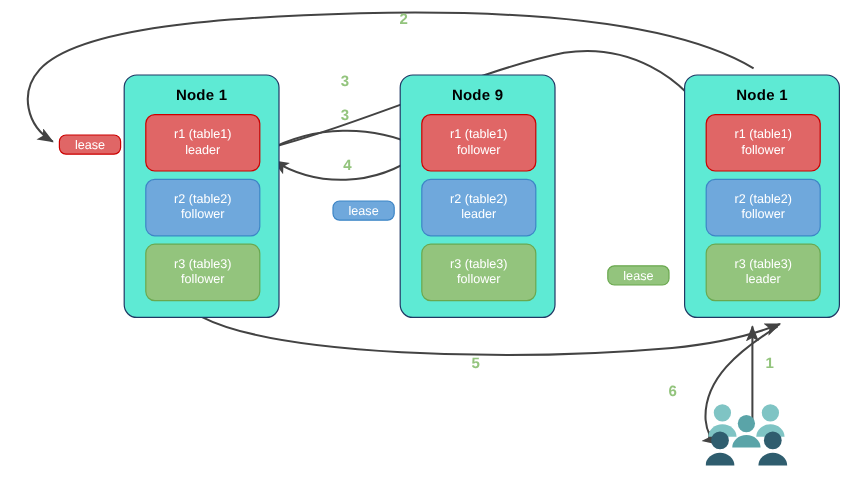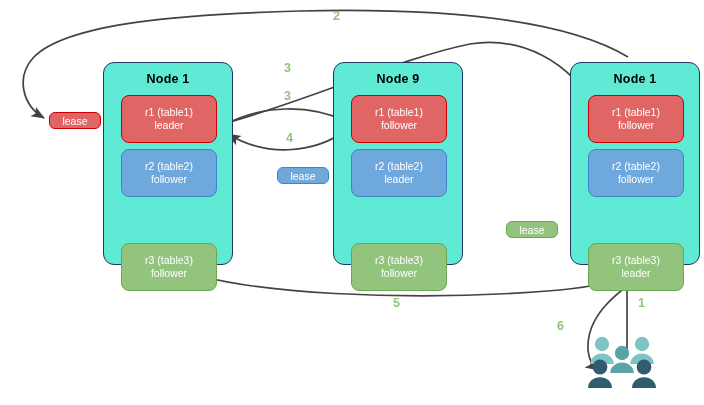--- a/index.html
+++ b/index.html
@@ -22,21 +22,21 @@
   .replica{
     position:absolute;left:17px;width:96px;height:48px;border-radius:8px;
     box-sizing:border-box;display:flex;flex-direction:column;
     justify-content:center;
     font-size:10.5px;line-height:13px;color:#ffffff;text-align:center;
     font-weight:400;
   }
   .rep-red{background:#e06666;border:1.6px solid #cc0000;}
   .rep-blue{background:#6fa8dc;border:1.6px solid #3d85c6;}
   .rep-green{background:#93c47d;border:1.6px solid #6aa84f;}
-  .r-slot-1{top:32px;} .r-slot-2{top:86px;} .r-slot-3{top:140px;margin-top:40px;}
+  .r-slot-1{top:32px;} .r-slot-2{top:86px;} .r-slot-3{top:140px;}
   .lease{
     position:absolute;border-radius:6px;box-sizing:border-box;
     display:flex;align-items:center;justify-content:center;
     font-size:10.5px;color:#ffffff;z-index:3;height:17px;width:52px;
   }
   .lease-red{background:#e06666;border:1.6px solid #cc0000;}
   .lease-blue{background:#6fa8dc;border:1.6px solid #3d85c6;}
   .lease-green{background:#93c47d;border:1.6px solid #6aa84f;}
   .step-label{
     position:absolute;color:#93c47d;font-size:12.5px;font-weight:bold;

